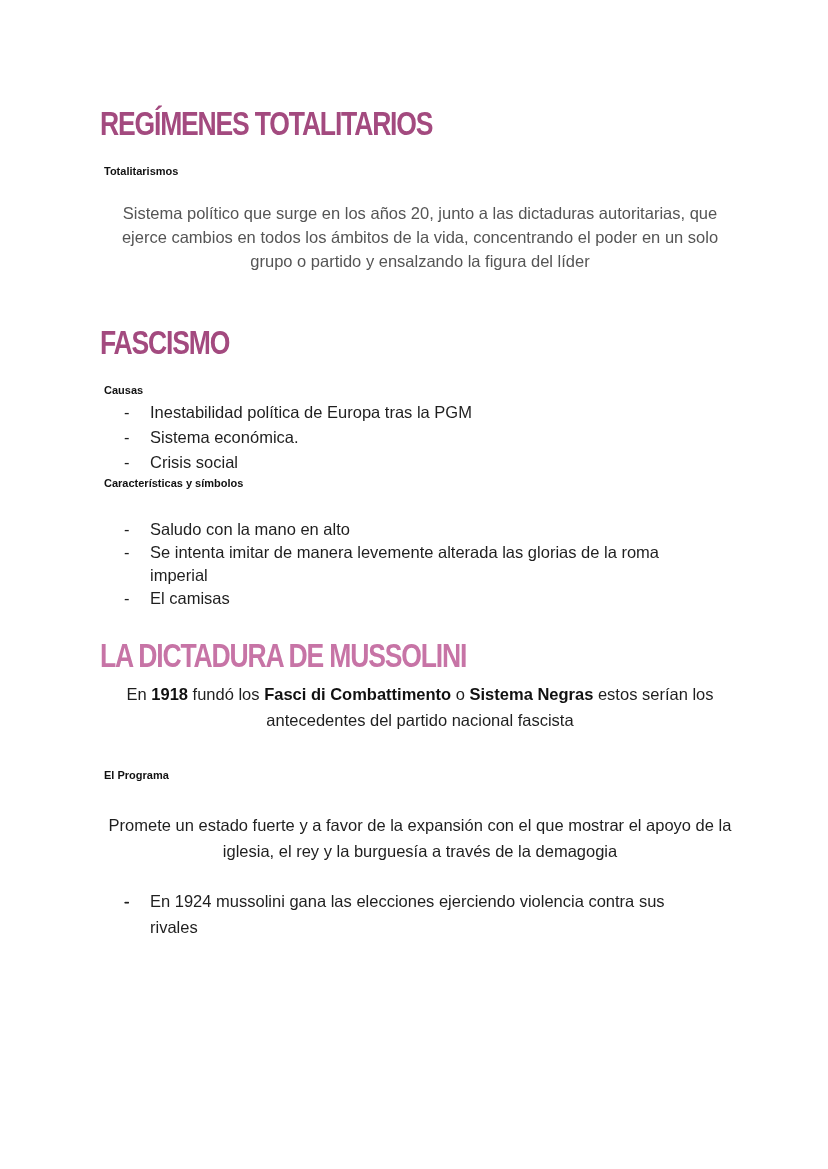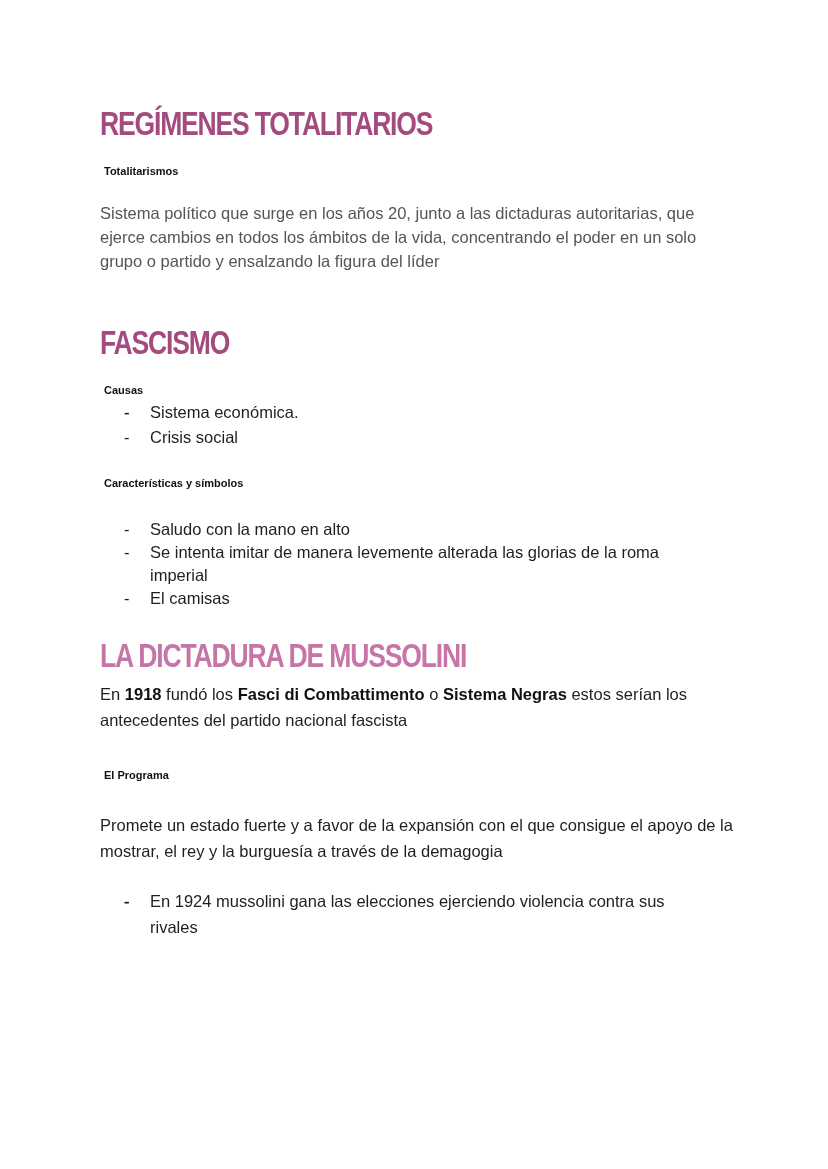--- a/index.html
+++ b/index.html
@@ -41,20 +41,21 @@
       color: #111111;
       margin: 4px;
     }
     .para {
       font-size: 16.5px;
       line-height: 24px;
       color: #555555;
       white-space: normal;
       width: 640px;
       margin: 0;
+      text-align: center;
     }
     .para.dark { color: #1f1f1f; line-height: 26px; }
     ul.dash {
       list-style: none;
       margin: 0;
       padding: 0;
       width: 640px;
     }
     ul.dash li {
       position: relative;
@@ -78,37 +79,37 @@
 
 <div class="page">
 
   <h1 class="abs title dark" style="top:106px;">REGÍMENES TOTALITARIOS</h1>
   <h3 class="abs subhead" style="top:157px;">Totalitarismos</h3>
   <p class="abs para" style="top:201px;">Sistema político que surge en los años 20, junto a las dictaduras autoritarias, que ejerce cambios en todos los ámbitos de la vida, concentrando el poder en un solo grupo o partido y ensalzando la figura del líder</p>
 
   <h1 class="abs title dark" style="top:325px;">FASCISMO</h1>
   <h3 class="abs subhead" style="top:376px;">Causas</h3>
   <ul class="abs dash l25" style="top:400px;">
-    <li><span class="dash-mark">-</span></li>
+    <li><span class="dash-mark">-</span><span>Inestabilidad política de Europa tras la PGM</span></li>
     <li><span class="dash-mark">-</span><span>Sistema económica.</span></li>
     <li><span class="dash-mark">-</span><span>Crisis social</span></li>
   </ul>
 
   <h3 class="abs subhead" style="top:469px;text-align:center;">Características y símbolos</h3>
   <ul class="abs dash l23" style="top:518px;">
     <li><span class="dash-mark">-</span><span>Saludo con la mano en alto</span></li>
     <li style="padding-right:20px;"><span class="dash-mark">-</span><span>Se intenta imitar de manera levemente alterada las glorias de la roma imperial</span></li>
     <li><span class="dash-mark">-</span><span>El camisas</span></li>
   </ul>
 
   <h1 class="abs title light" style="top:638px;">LA DICTADURA DE MUSSOLINI</h1>
   <p class="abs para dark" style="top:681px;"><span>En </span><b>1918</b><span> fundó los </span><b>Fasci di Combattimento</b><span> o </span><b>Sistema Negras</b><span> estos serían los antecedentes del partido nacional fascista</span></p>
 
   <h3 class="abs subhead" style="top:761px;">El Programa</h3>
-  <p class="abs para dark" style="top:812px;">Promete un estado fuerte y a favor de la expansión con el que consigue el apoyo de la mostrar, el rey y la burguesía a través de la demagogia</p>
+  <p class="abs para dark" style="top:812px;">Promete un estado fuerte y a favor de la expansión con el que mostrar el apoyo de la iglesia, el rey y la burguesía a través de la demagogia</p>
 
   <ul class="abs dash l26" style="top:888px;">
     <li><span class="dash-mark">-</span></li>
     <li style="padding-right:15px;"><span class="dash-mark">-</span></li>
     <li style="padding-right:40px;"><span class="dash-mark">-</span><span>En 1924 mussolini gana las elecciones ejerciendo violencia contra sus rivales</span></li>
   </ul>
 
 </div>
 
 </body></html>

